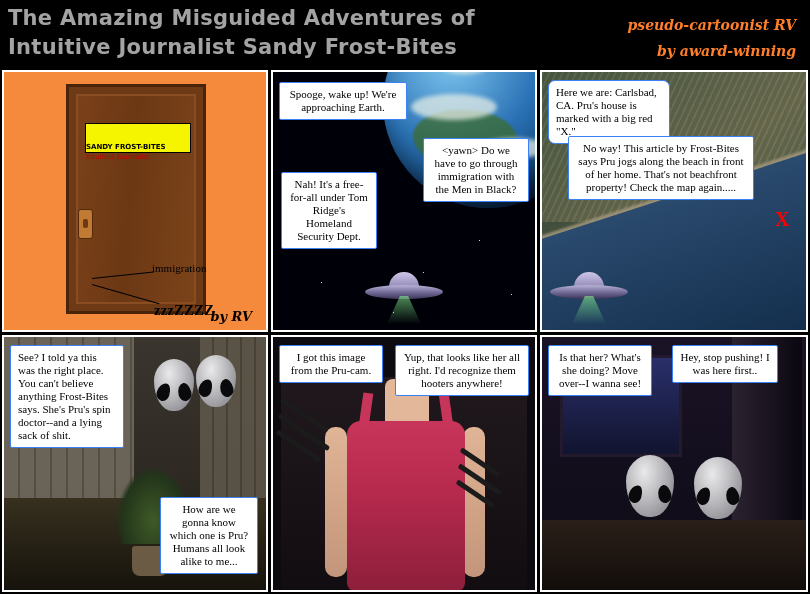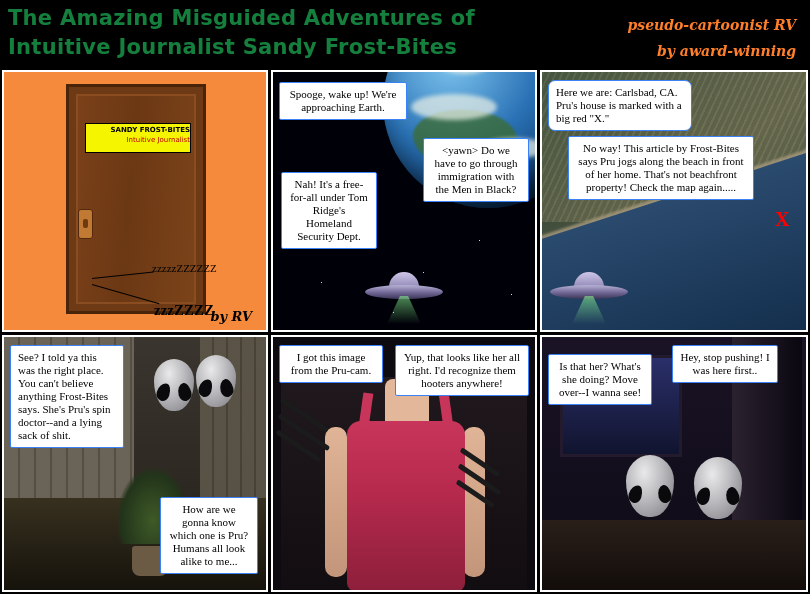--- a/index.html
+++ b/index.html
@@ -20,21 +20,21 @@
   .header {
     position: absolute;
     left: 0; top: 0;
     width: 810px; height: 68px;
     background: #000000;
   }
   .title {
     position: absolute;
     left: 8px; top: 4px;
     width: 560px;
-    color: #15803d;
+    color: #a3a3a3;
     font-family: "DejaVu Sans", sans-serif;
     font-weight: bold;
     font-size: 21px;
     line-height: 29px;
     letter-spacing: 0.3px;
   }
   .byline {
     position: absolute;
     right: 14px; top: 12px;
     width: 230px;
@@ -75,24 +75,24 @@
     left: 7px; top: 7px; right: 7px; bottom: 7px;
     border: 2px solid #8a4d21;
     background: linear-gradient(95deg,#7b4119 0%, #6b3814 45%, #7c4319 100%);
   }
   .door-sign {
     position: absolute;
     left: 16px; top: 36px;
     width: 106px; height: 30px;
     background: #f5f500;
     border: 1px solid #000;
-    text-align: right;
+    text-align: left;
     font-size: 7px;
     line-height: 10px;
-    padding-top: 1px;
+    padding-top: 18px;
     box-sizing: border-box;
     color: #000;
     font-weight: bold;
   }
   .door-sign .l2 { font-weight: normal; color: #c00000; }
   .door-knob {
     position: absolute;
     left: 9px; top: 122px;
     width: 13px; height: 28px;
     background: #c07a33;
@@ -365,21 +365,21 @@
     <div class="door-frame">
       <div class="door-inner"></div>
       <div class="door-sign">
         <div>SANDY FROST-BITES</div>
         <div class="l2">Intuitive Journalist</div>
       </div>
       <div class="door-knob"></div>
     </div>
     <div class="line-a"></div>
     <div class="line-b"></div>
-    <div class="snore1">zzzzzZZZZZZ</div>
+    <div class="snore1">immigration</div>
     <div class="snore2">zzzZZZZ</div>
     <div class="snort">&lt;snort&gt;</div>
     <div class="by-rv">by RV</div>
   </div>
 
   <div class="panel p2">
     <div class="space">
       <div class="earth">
         <div class="land"></div>
         <div class="c1"></div>
@@ -410,21 +410,21 @@
       <div class="landmass"></div>
       <div class="coast"></div>
       <div class="sea"></div>
       <div class="rdx">X</div>
       <div class="ufo" style="left:8px;top:200px">
         <div class="dome"></div>
         <div class="body"></div>
         <div class="beam"></div>
       </div>
     </div>
-    <div class="balloon" style="left:6px;top:8px;width:144px;border-radius:7px;">Here we are: Carlsbad, CA. Pru's house is marked with a big red "X."</div>
+    <div class="balloon" style="left:6px;top:8px;width:122px;border-radius:7px;">Here we are: Carlsbad, CA. Pru's house is marked with a big red "X."</div>
     <div class="balloon c" style="left:26px;top:64px;width:186px;">No way! This article by Frost-Bites says Pru jogs along the beach in front of her home. That's not beachfront property! Check the map again.....</div>
   </div>
 
   <div class="panel p4">
     <div class="yard">
       <div class="fence"></div>
       <div class="fence2"></div>
       <div class="ground"></div>
       <div class="plant"></div>
       <div class="pot"></div>
@@ -466,17 +466,17 @@
       <div class="floor"></div>
       <div class="alien" style="left:84px;top:118px;width:48px;height:62px;">
         <div class="eye l" style="top:30px;"></div>
         <div class="eye r" style="top:30px;"></div>
       </div>
       <div class="alien" style="left:152px;top:120px;width:48px;height:62px;">
         <div class="eye l" style="top:30px;"></div>
         <div class="eye r" style="top:30px;"></div>
       </div>
     </div>
-    <div class="balloon c" style="left:6px;top:17px;width:104px;font-family:Liberation Serif, serif;">Is that her? What's she doing? Move over--I wanna see!</div>
+    <div class="balloon c" style="left:6px;top:8px;width:104px;font-family:Liberation Serif, serif;">Is that her? What's she doing? Move over--I wanna see!</div>
     <div class="balloon c" style="left:130px;top:8px;width:106px;">Hey, stop pushing! I was here first..</div>
   </div>
 
 </div>
 
 </body></html>

